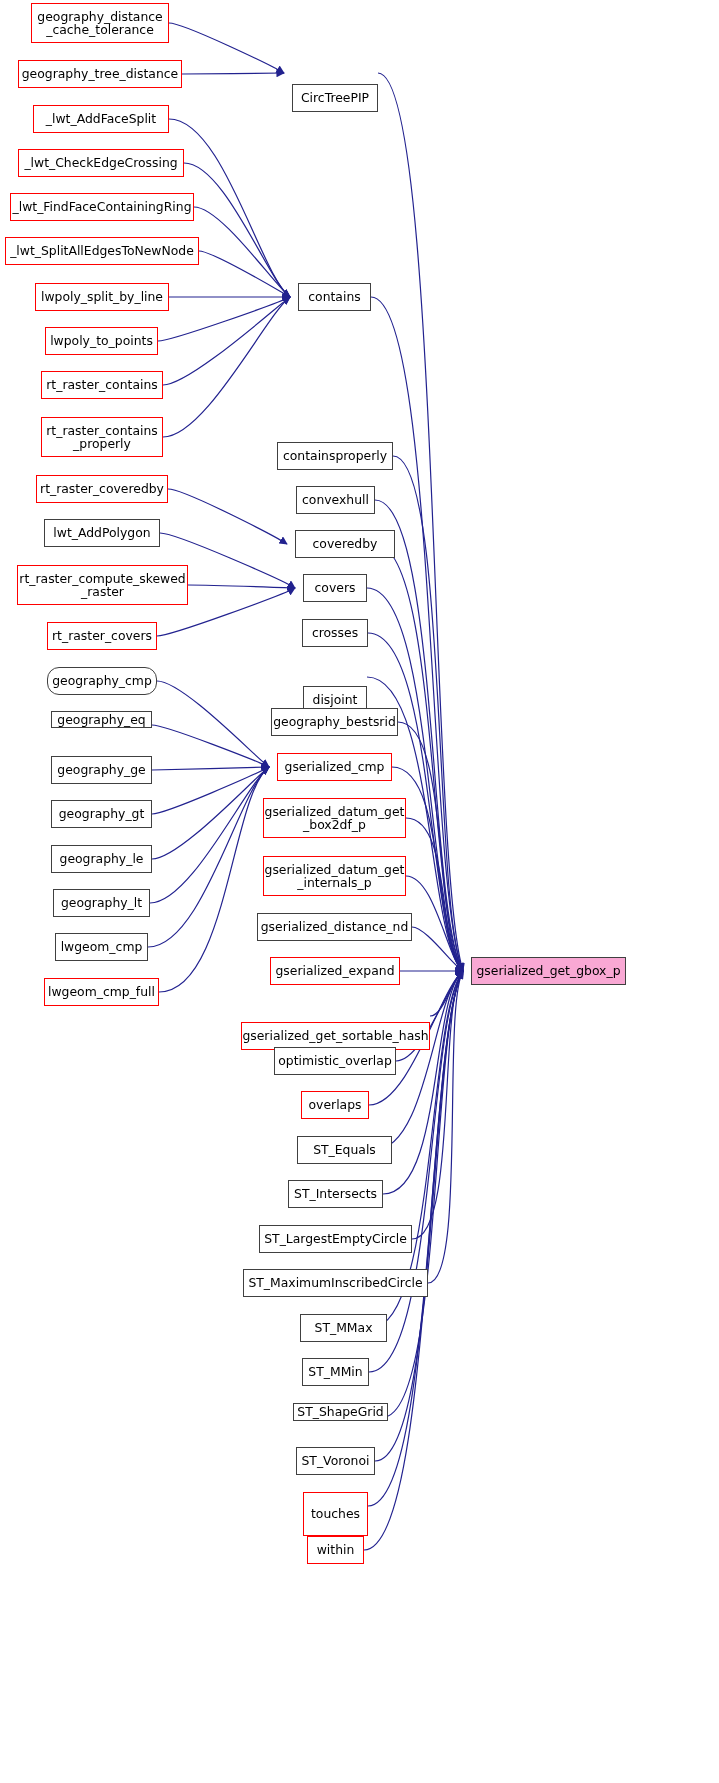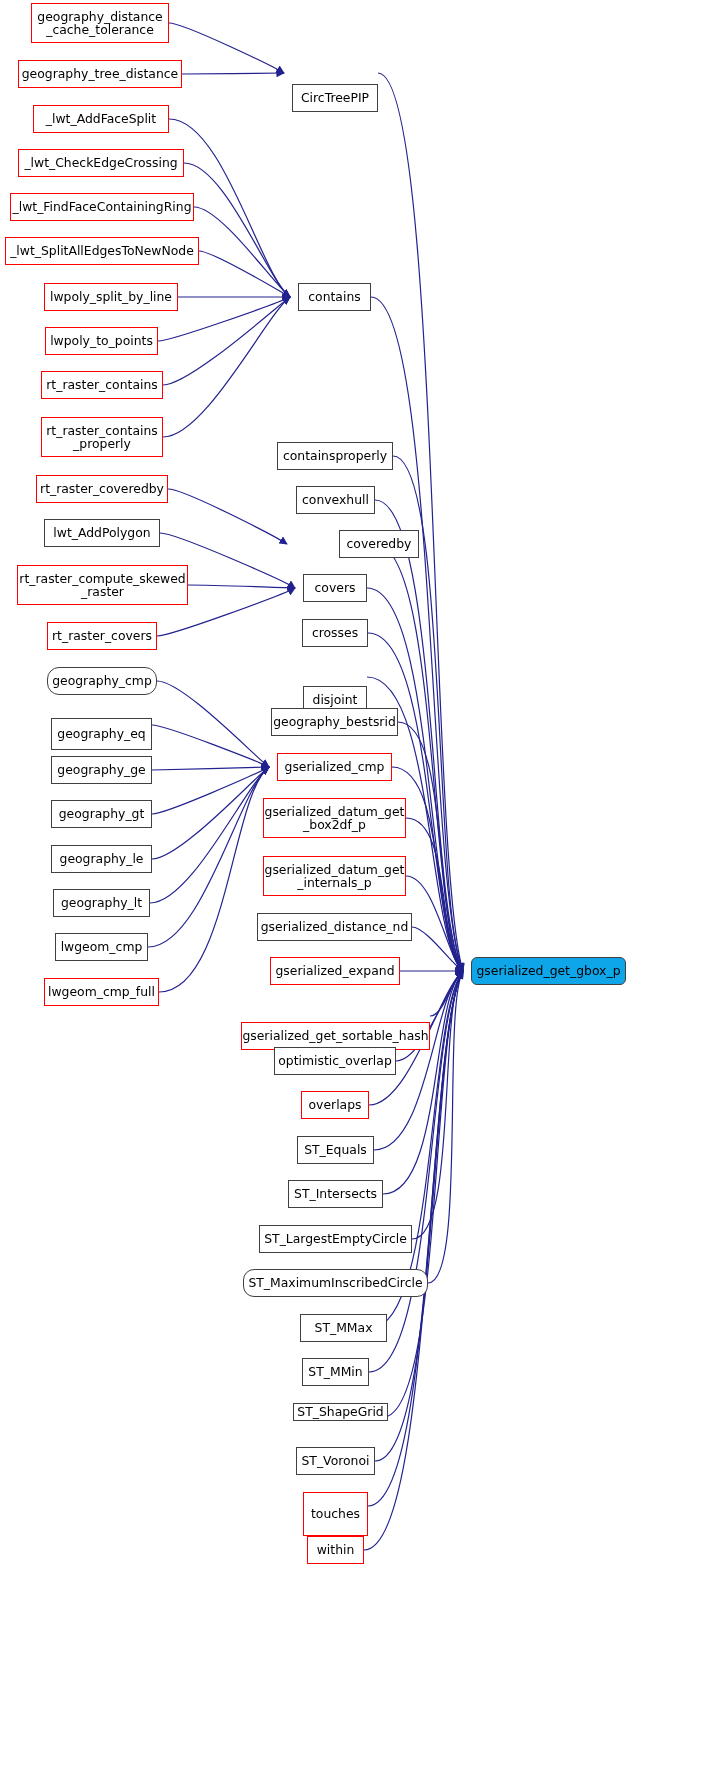--- a/index.html
+++ b/index.html
@@ -37,22 +37,21 @@
     border: 1px solid #000000;
     white-space: pre-line;
     padding: 0 3px;
     z-index: 5;
   }
   .node.red {
     border-color: #ff0000;
   }
   .node.gray {
     border-color: #404040;
-    background: #0ea5e9;
-    border-radius: 6px;
+    background: #f9a8d4;
   }
   .node.black {
     border-color: #404040;
   }
 </style>
 </head>
 <body>
 
 <div id="graph">
   <svg id="edges" viewBox="0 0 719 1783">
@@ -116,60 +115,60 @@
   <div id="nodes">
       <div class="node red" style="left: 31px; top: 3px; width: 138px; height: 40px;">geography_distance
 _cache_tolerance</div>
       <div class="node red" style="left: 18px; top: 60px; width: 164px; height: 28px;">geography_tree_distance</div>
       <div class="node black" style="left: 292px; top: 59px; width: 86px; height: 28px; margin-top: 25px;">CircTreePIP</div>
       <div class="node red" style="left: 33px; top: 105px; width: 136px; height: 28px;">_lwt_AddFaceSplit</div>
       <div class="node red" style="left: 18px; top: 149px; width: 166px; height: 28px;">_lwt_CheckEdgeCrossing</div>
       <div class="node red" style="left: 10px; top: 193px; width: 184px; height: 28px;">_lwt_FindFaceContainingRing</div>
       <div class="node red" style="left: 5px; top: 237px; width: 194px; height: 28px;">_lwt_SplitAllEdgesToNewNode</div>
       <div class="node black" style="left: 298px; top: 283px; width: 73px; height: 28px;">contains</div>
-      <div class="node red" style="left: 35px; top: 283px; width: 134px; height: 28px; margin-left: 9px;">lwpoly_split_by_line</div>
+      <div class="node red" style="left: 35px; top: 283px; width: 134px; height: 28px;">lwpoly_split_by_line</div>
       <div class="node red" style="left: 45px; top: 327px; width: 113px; height: 28px;">lwpoly_to_points</div>
       <div class="node red" style="left: 41px; top: 371px; width: 122px; height: 28px;">rt_raster_contains</div>
       <div class="node red" style="left: 41px; top: 417px; width: 122px; height: 40px;">rt_raster_contains
 _properly</div>
       <div class="node black" style="left: 277px; top: 442px; width: 116px; height: 28px;">containsproperly</div>
       <div class="node red" style="left: 36px; top: 475px; width: 132px; height: 28px;">rt_raster_coveredby</div>
       <div class="node black" style="left: 296px; top: 486px; width: 79px; height: 28px;">convexhull</div>
       <div class="node black" style="left: 44px; top: 519px; width: 116px; height: 28px;">lwt_AddPolygon</div>
-      <div class="node black" style="left: 295px; top: 530px; width: 80px; height: 28px; margin-left: 44px;">coveredby</div>
+      <div class="node black" style="left: 295px; top: 530px; width: 100px; height: 28px;">coveredby</div>
       <div class="node red" style="left: 17px; top: 565px; width: 171px; height: 40px;">rt_raster_compute_skewed
 _raster</div>
       <div class="node black" style="left: 303px; top: 574px; width: 64px; height: 28px;">covers</div>
       <div class="node red" style="left: 47px; top: 622px; width: 110px; height: 28px;">rt_raster_covers</div>
       <div class="node black" style="left: 302px; top: 619px; width: 66px; height: 28px;">crosses</div>
       <div class="node black" style="left: 47px; top: 667px; width: 110px; height: 28px; border-radius: 12px;">geography_cmp</div>
       <div class="node black" style="left: 303px; top: 663px; width: 64px; height: 28px; margin-top: 23px;">disjoint</div>
-      <div class="node black" style="left: 51px; top: 711px; width: 101px; height: 32px; margin-top: 7px;">geography_eq</div>
+      <div class="node black" style="left: 51px; top: 711px; width: 101px; height: 17px;">geography_eq</div>
       <div class="node black" style="left: 271px; top: 708px; width: 127px; height: 28px;">geography_bestsrid</div>
       <div class="node black" style="left: 51px; top: 756px; width: 101px; height: 28px;">geography_ge</div>
       <div class="node red" style="left: 277px; top: 753px; width: 115px; height: 28px;">gserialized_cmp</div>
       <div class="node black" style="left: 51px; top: 800px; width: 101px; height: 28px;">geography_gt</div>
       <div class="node red" style="left: 263px; top: 798px; width: 143px; height: 40px;">gserialized_datum_get
 _box2df_p</div>
       <div class="node black" style="left: 51px; top: 845px; width: 101px; height: 28px;">geography_le</div>
       <div class="node red" style="left: 263px; top: 856px; width: 143px; height: 40px;">gserialized_datum_get
 _internals_p</div>
       <div class="node black" style="left: 53px; top: 889px; width: 97px; height: 28px;">geography_lt</div>
       <div class="node black" style="left: 257px; top: 913px; width: 155px; height: 28px;">gserialized_distance_nd</div>
       <div class="node black" style="left: 55px; top: 933px; width: 93px; height: 28px;">lwgeom_cmp</div>
       <div class="node red" style="left: 270px; top: 957px; width: 130px; height: 28px;">gserialized_expand</div>
       <div class="node gray" style="left: 471px; top: 957px; width: 155px; height: 28px;">gserialized_get_gbox_p</div>
       <div class="node red" style="left: 44px; top: 978px; width: 115px; height: 28px;">lwgeom_cmp_full</div>
       <div class="node red" style="left: 241px; top: 1022px; width: 189px; height: 28px;">gserialized_get_sortable_hash</div>
       <div class="node black" style="left: 274px; top: 1047px; width: 122px; height: 28px;">optimistic_overlap</div>
       <div class="node red" style="left: 301px; top: 1091px; width: 68px; height: 28px;">overlaps</div>
-      <div class="node black" style="left: 297px; top: 1136px; width: 77px; height: 28px; text-align: center;">ST_Equals</div>
+      <div class="node black" style="left: 297px; top: 1136px; width: 95px; height: 28px; text-align: center;">ST_Equals</div>
       <div class="node black" style="left: 288px; top: 1180px; width: 95px; height: 28px; text-align: center;">ST_Intersects</div>
       <div class="node black" style="left: 259px; top: 1225px; width: 153px; height: 28px;">ST_LargestEmptyCircle</div>
-      <div class="node black" style="left: 243px; top: 1269px; width: 185px; height: 28px; border-radius: 11px;">ST_MaximumInscribedCircle</div>
+      <div class="node black" style="left: 243px; top: 1269px; width: 185px; height: 28px;">ST_MaximumInscribedCircle</div>
       <div class="node black" style="left: 300px; top: 1314px; width: 87px; height: 28px;">ST_MMax</div>
       <div class="node black" style="left: 302px; top: 1358px; width: 67px; height: 28px;">ST_MMin</div>
       <div class="node black" style="left: 293px; top: 1403px; width: 95px; height: 18px;">ST_ShapeGrid</div>
       <div class="node black" style="left: 296px; top: 1447px; width: 79px; height: 28px;">ST_Voronoi</div>
       <div class="node red" style="left: 303px; top: 1492px; width: 65px; height: 44px;">touches</div>
       <div class="node red" style="left: 307px; top: 1536px; width: 57px; height: 28px;">within</div>
     </div>
 </div>
 
 </body></html>

